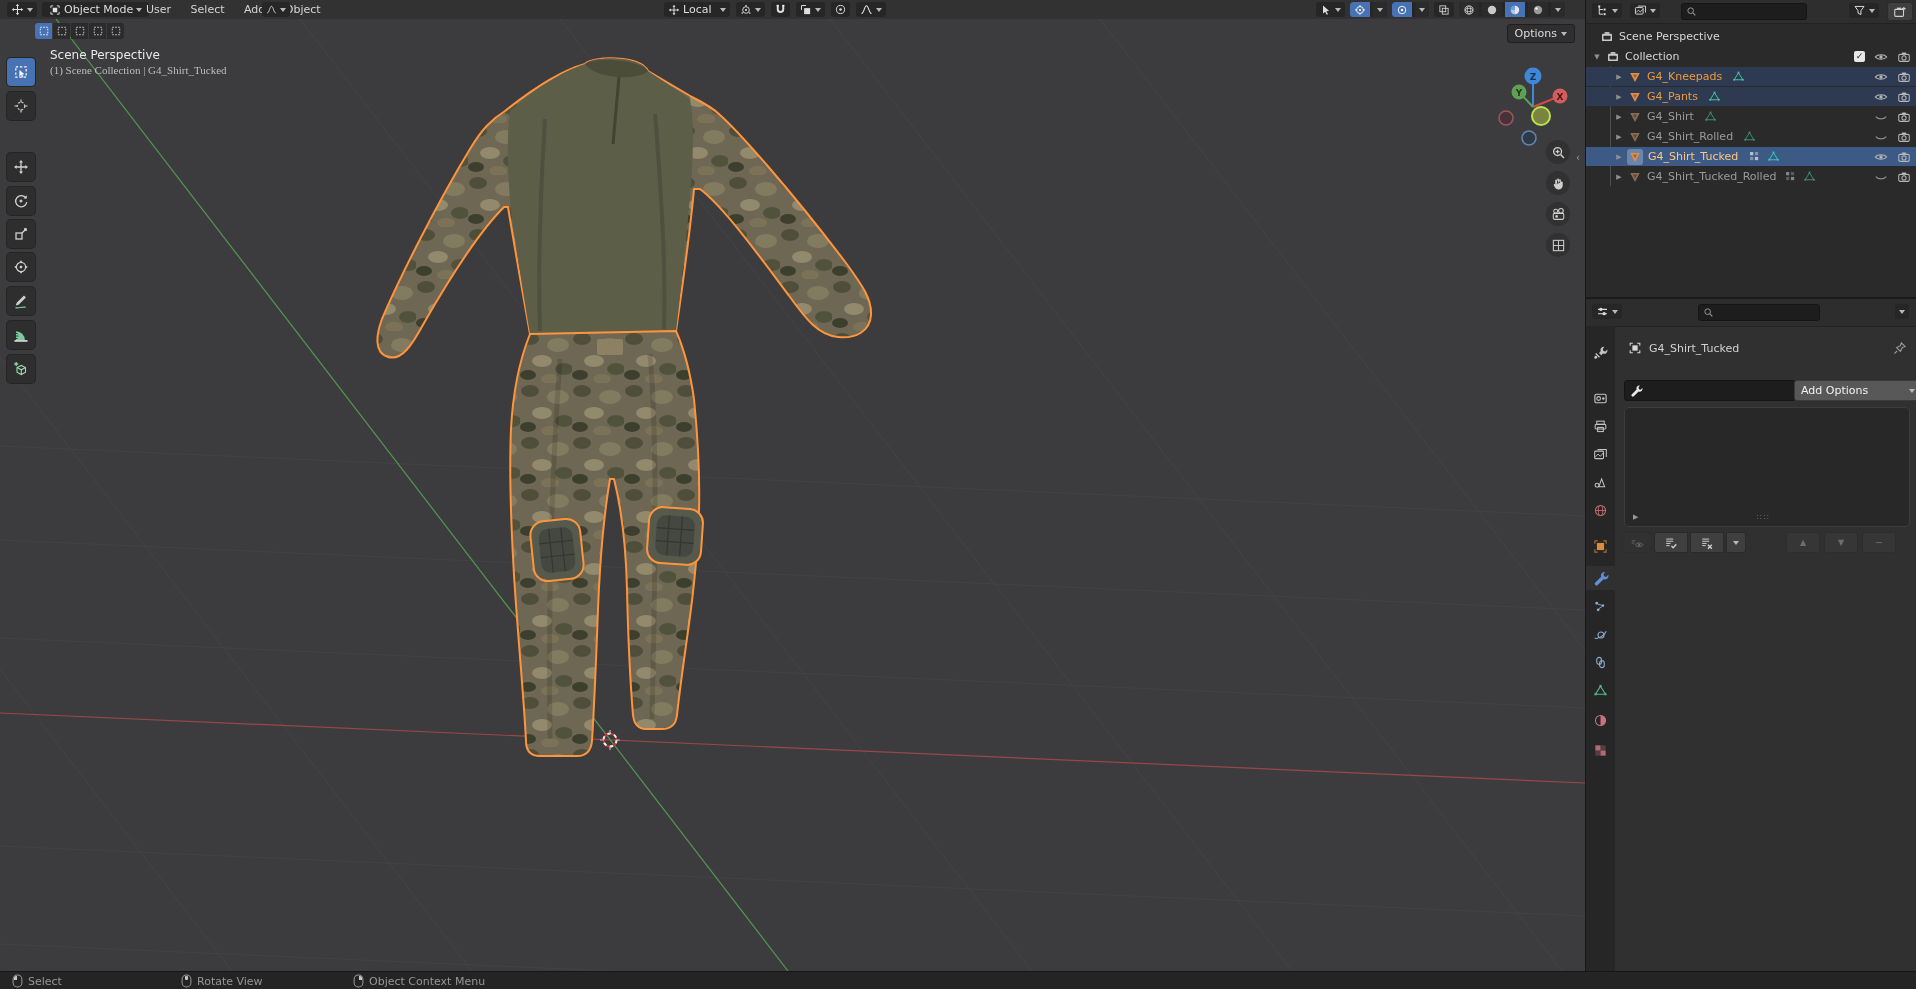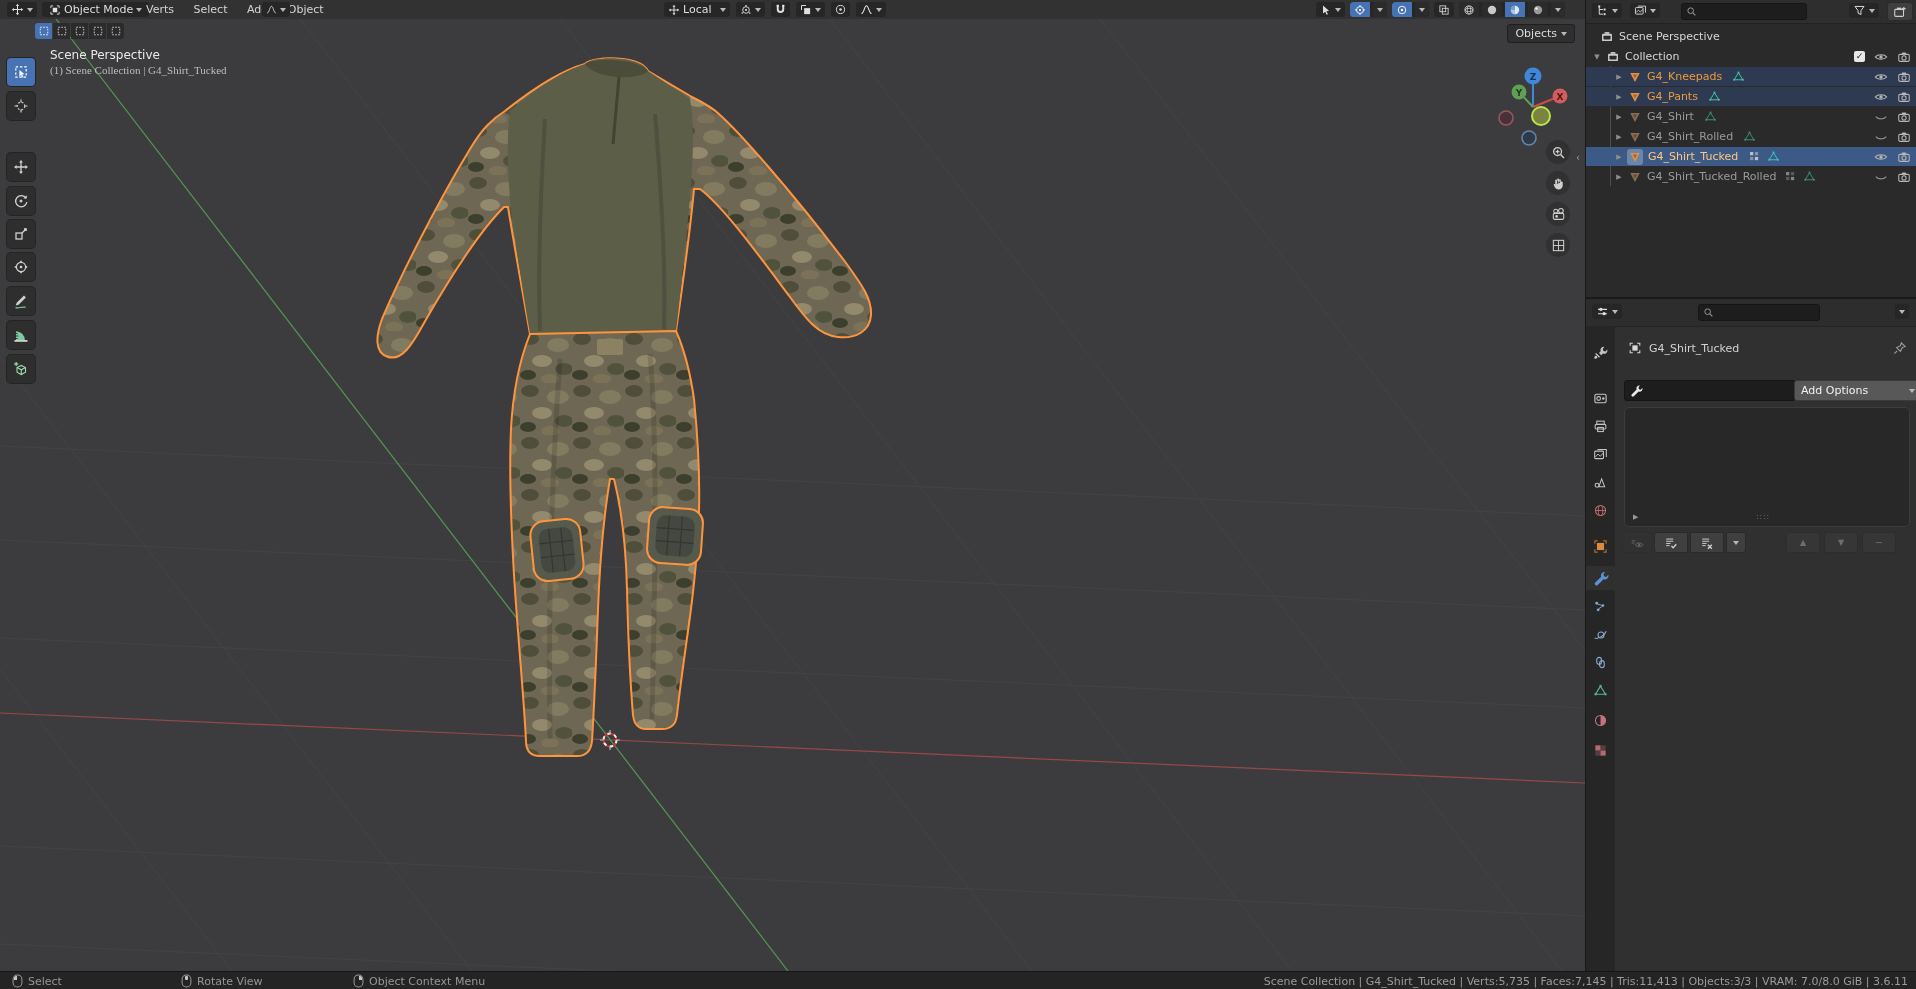--- a/index.html
+++ b/index.html
@@ -322,21 +322,21 @@
     <div class="abs" style="left:42px;top:2px;">
       <span class="pill" style="padding:0 7px;">
         <svg width="12" height="12" style="color:#e4e4e4">
             <use href="#i-modebox"></use>
           </svg>
         <span>Object Mode</span>
         <span class="chev"></span>
       </span>
     </div>
     <div class="abs" style="left:138px;top:0;">
-      <span class="menu">Verts</span>
+      <span class="menu">User</span>
       <span class="menu">Select</span>
       <span class="menu">Add</span>
       <span class="menu">Object</span>
     </div>
     <div class="abs" style="left:262px;top:2px;">
       <span class="pill">
         <svg width="11" height="11">
             <use href="#i-falloff"></use>
           </svg>
         <span class="chev"></span>
@@ -556,21 +556,21 @@
             <use href="#i-dashsq"></use>
           </svg>
         </span>
       <span class="seg" style="width:17px;border-radius:0 3px 3px 0;">
           <svg width="12" height="12">
             <use href="#i-dashsq"></use>
           </svg>
         </span>
     </div>
     <div id="optionsbtn">
-      <span>Objects</span>
+      <span>Options</span>
       <span class="chev"></span>
     </div>
 
     <div class="tbtn on" style="top:39px;">
         <svg width="16" height="16">
           <use href="#i-boxsel"></use>
         </svg>
       </div>
     <div class="tbtn" style="top:73px;">
         <svg width="16" height="16">
@@ -988,16 +988,15 @@
     </span>
     <span class="hint" style="left:353px;">
       <span style="position:relative;display:inline-block;">
         <svg width="11" height="14" style="color:#9a9a9a">
             <use href="#i-mouse"></use>
           </svg>
         <span style="position:absolute;right:2px;top:2px;width:3px;height:4px;background:#c8c8c8;border-radius:0 2px 0 0;"></span>
       </span>
       <span>Object Context Menu</span>
     </span>
-    <span class="abs" style="right:8px;top:3px;color:#9b9b9b;">Scene Collection | G4_Shirt_Tucked | Verts:5,735 | Faces:7,145 | Tris:11,413 | Objects:3/3 | VRAM: 7.0/8.0 GiB | 3.6.11</span>
   </div>
 
 </div>
 
 </body></html>

